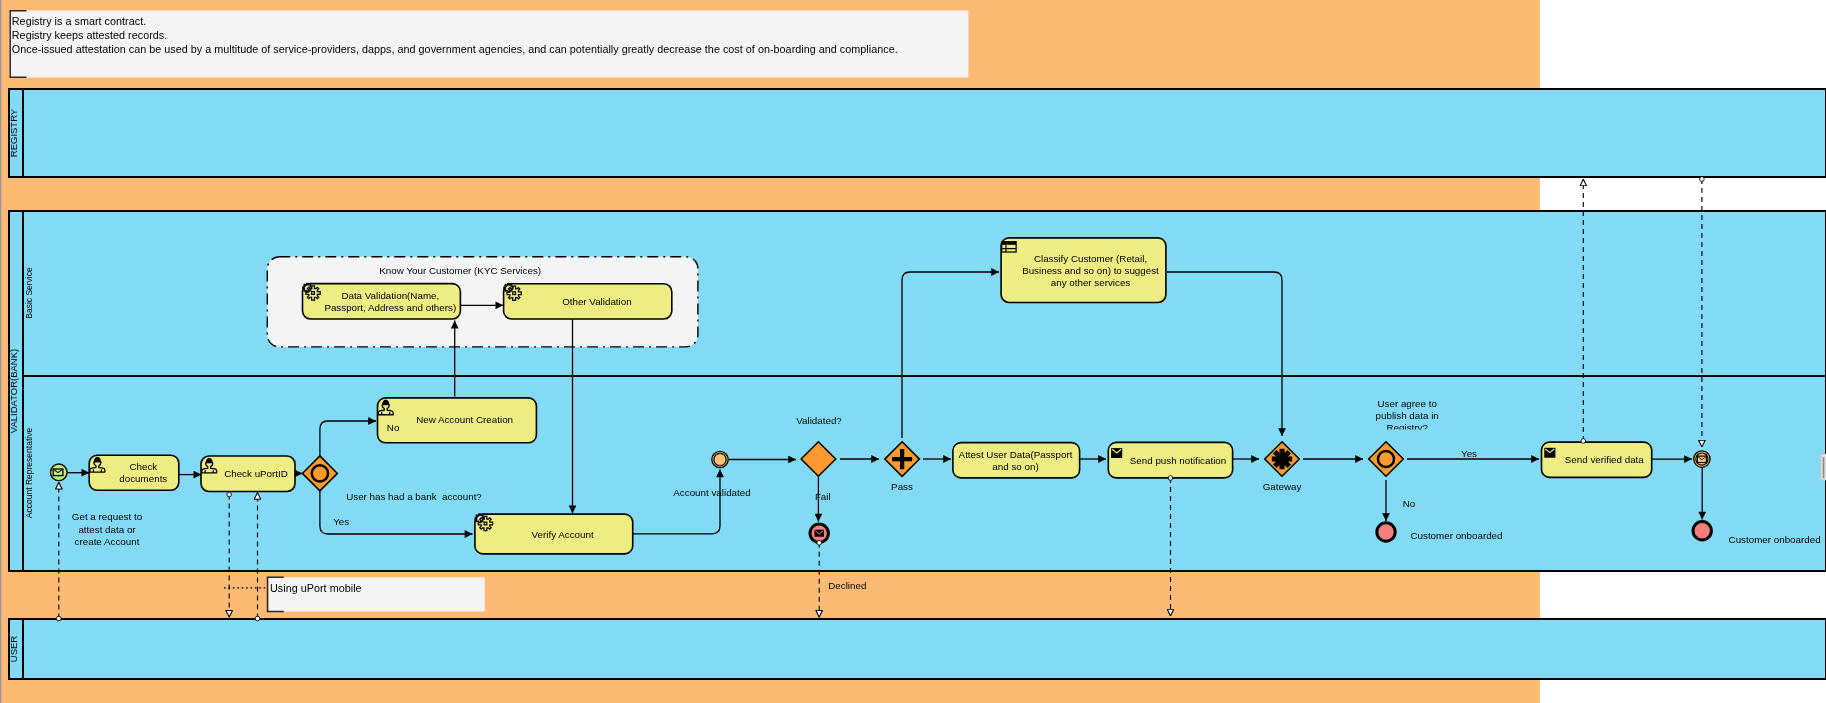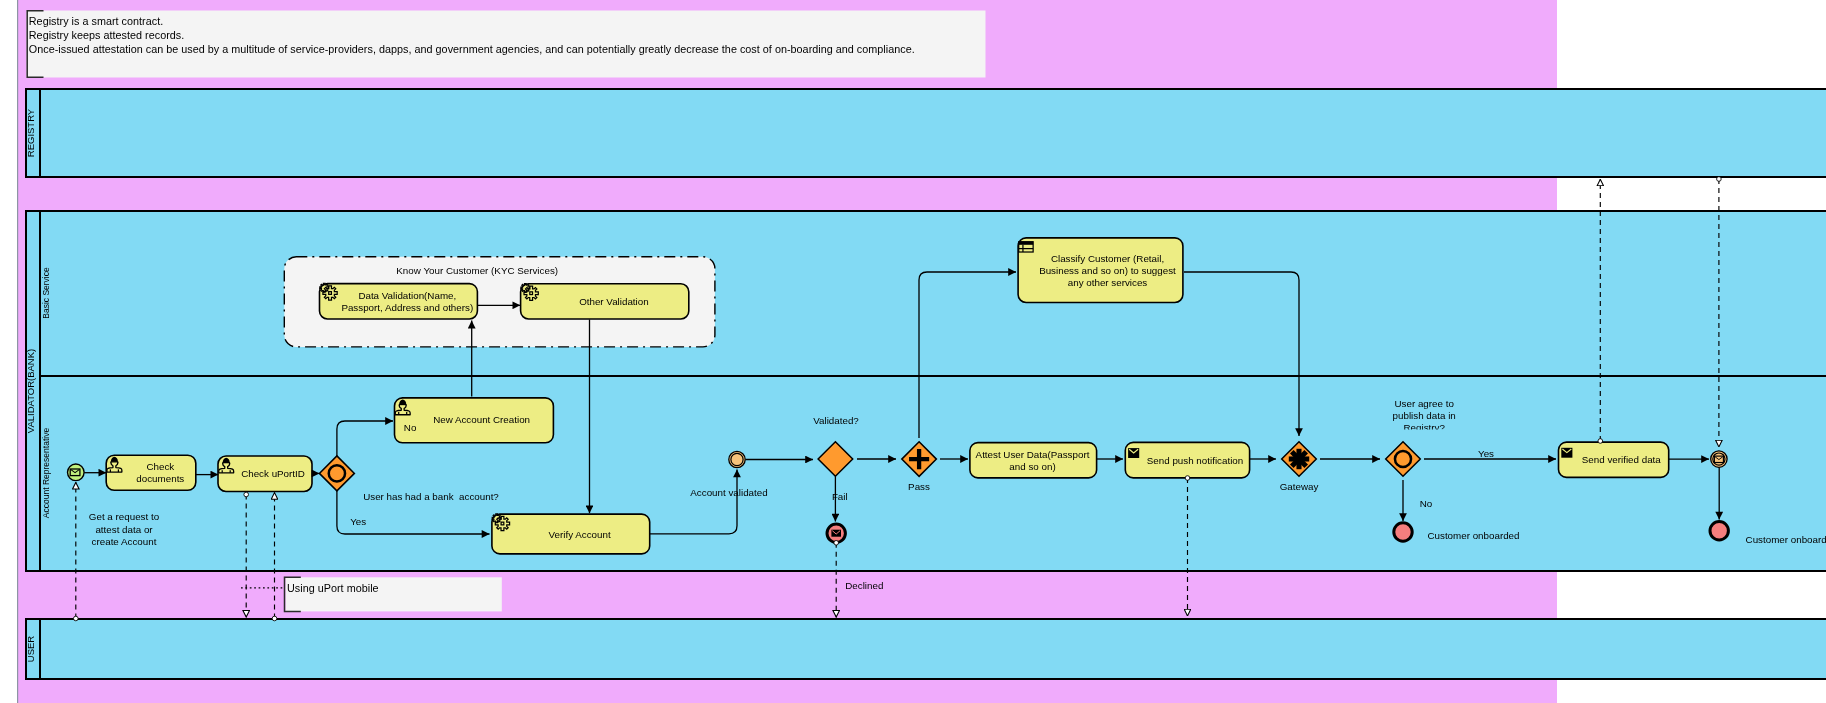--- a/index.html
+++ b/index.html
@@ -1,18 +1,18 @@
 <!DOCTYPE html>
 <html><head>
 <meta charset="utf-8">
 <title>BPMN Diagram</title>
 <style>
 html,body{margin:0;padding:0;background:#ffffff;}
 body{width:1826px;height:703px;overflow:hidden;font-family:"Liberation Sans",sans-serif;}
-#root{position:relative;width:1540px;height:703px;background:#f0abfc;margin-left:17px;}
+#root{position:relative;width:1540px;height:703px;background:#fdba74;}
 svg#diagram{display:block;position:absolute;left:0;top:0;}
 text{font-family:"Liberation Sans",sans-serif;fill:#000000;white-space:pre;}
 </style>
 </head>
 <body>
 
 <div id="root">
 <svg id="diagram" width="1826" height="703" viewBox="0 0 1826 703" xmlns="http://www.w3.org/2000/svg">
 <g>
 <rect x="9.5" y="10.5" width="959" height="67" fill="#F4F4F4" stroke="none"></rect>

